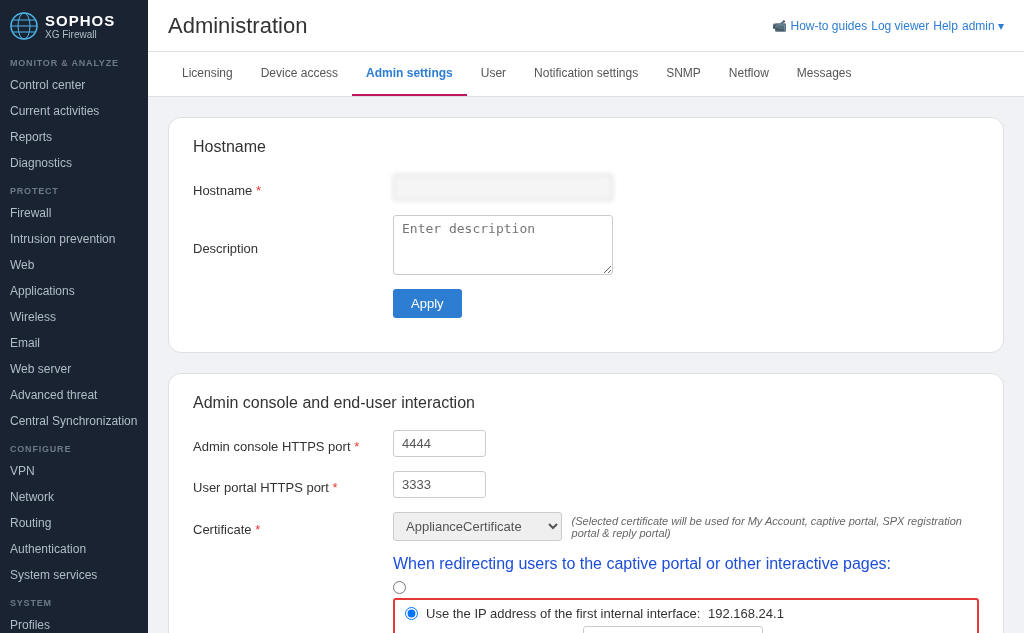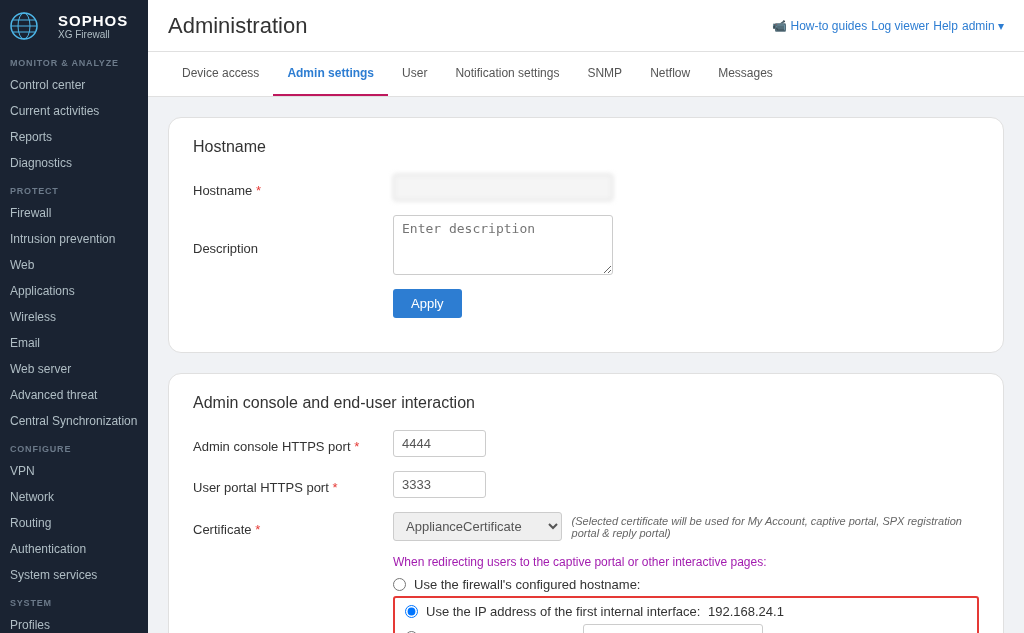--- a/index.html
+++ b/index.html
@@ -14,21 +14,21 @@
       display: flex;
       flex-direction: column;
       height: 633px;
       overflow-y: auto;
     }
     .sidebar-logo {
       background: #1a2332;
       padding: 12px 10px 8px 10px;
       display: flex;
       align-items: center;
-      gap: 20px;
+      gap: 7px;
     }
     .sophos-text { color: #fff; font-size: 15px; font-weight: bold; letter-spacing: 1px; }
     .xg-text { color: #b0bec5; font-size: 10px; display: block; }
     .globe-icon { width: 28px; height: 28px; }
 
     .sidebar-section-label {
       font-size: 9px;
       color: #6c7a8a;
       text-transform: uppercase;
       letter-spacing: 0.8px;
@@ -158,21 +158,21 @@
 
     .cert-select { width: 200px; }
     .cert-note { font-size: 11px; color: #666; margin-left: 10px; font-style: italic; }
 
     .caption-row {
       display: flex;
       align-items: center;
       margin-bottom: 8px;
       padding-left: 200px;
     }
-    .caption-row p { font-size: 12px; color: #a21caf; }
+    .caption-row p { font-size: 16px; color: #1d4ed8; }
 
     .content-wrapper { position: relative; }
   </style>
 </head>
 <body>
 
 <nav class="sidebar">
   <div class="sidebar-logo">
     <svg class="globe-icon" viewBox="0 0 28 28" fill="none" xmlns="http://www.w3.org/2000/svg">
       <circle cx="14" cy="14" r="13" stroke="#4db6e8" stroke-width="1.5" fill="none"></circle>
@@ -233,20 +233,21 @@
         <span>📹</span>
         <span>How-to guides</span>
       </span>
       <span>Log viewer</span>
       <span>Help</span>
       <span>admin ▾</span>
     </div>
   </div>
 
   <div class="tabs">
+    <div class="tab">Licensing</div>
     <div class="tab">Device access</div>
     <div class="tab active">Admin settings</div>
     <div class="tab">User</div>
     <div class="tab">Notification settings</div>
     <div class="tab">SNMP</div>
     <div class="tab">Netflow</div>
     <div class="tab">Messages</div>
   </div>
 
   <div class="content">
@@ -306,24 +307,20 @@
           </div>
 
           <div class="form-row caption-row" style="padding-left:0;">
             <div class="form-label"></div>
             <p>When redirecting users to the captive portal or other interactive pages:</p>
           </div>
 
           
           <div class="form-row" style="padding-left:200px; display:flex; align-items:center; margin-bottom:4px;">
             <input type="radio" name="redirect-option" id="r1" style="">
-            <label for="r1" style="margin-left:8px; font-size:13px; color:#333;">
-              <span>Use the firewall's configured hostname:</span>
-              <span class="hostname-blurred"></span>
-            </label>
           </div>
 
           
           <div style="margin-left:200px; border:2px solid #e53935; border-radius:3px; padding:6px 10px; display:inline-block; width:calc(100% - 200px); margin-bottom:10px;">
             <div style="display:flex; margin-bottom:5px;">
               <input type="radio" name="redirect-option" id="r2" checked="" style="">
               <label for="r2" style="margin-left:8px; font-size:13px; color:#333;">
                 <span>Use the IP address of the first internal interface:</span>
                 <span style="margin-left:4px; color:#333; font-weight:500;">192.168.24.1</span>
               </label>

